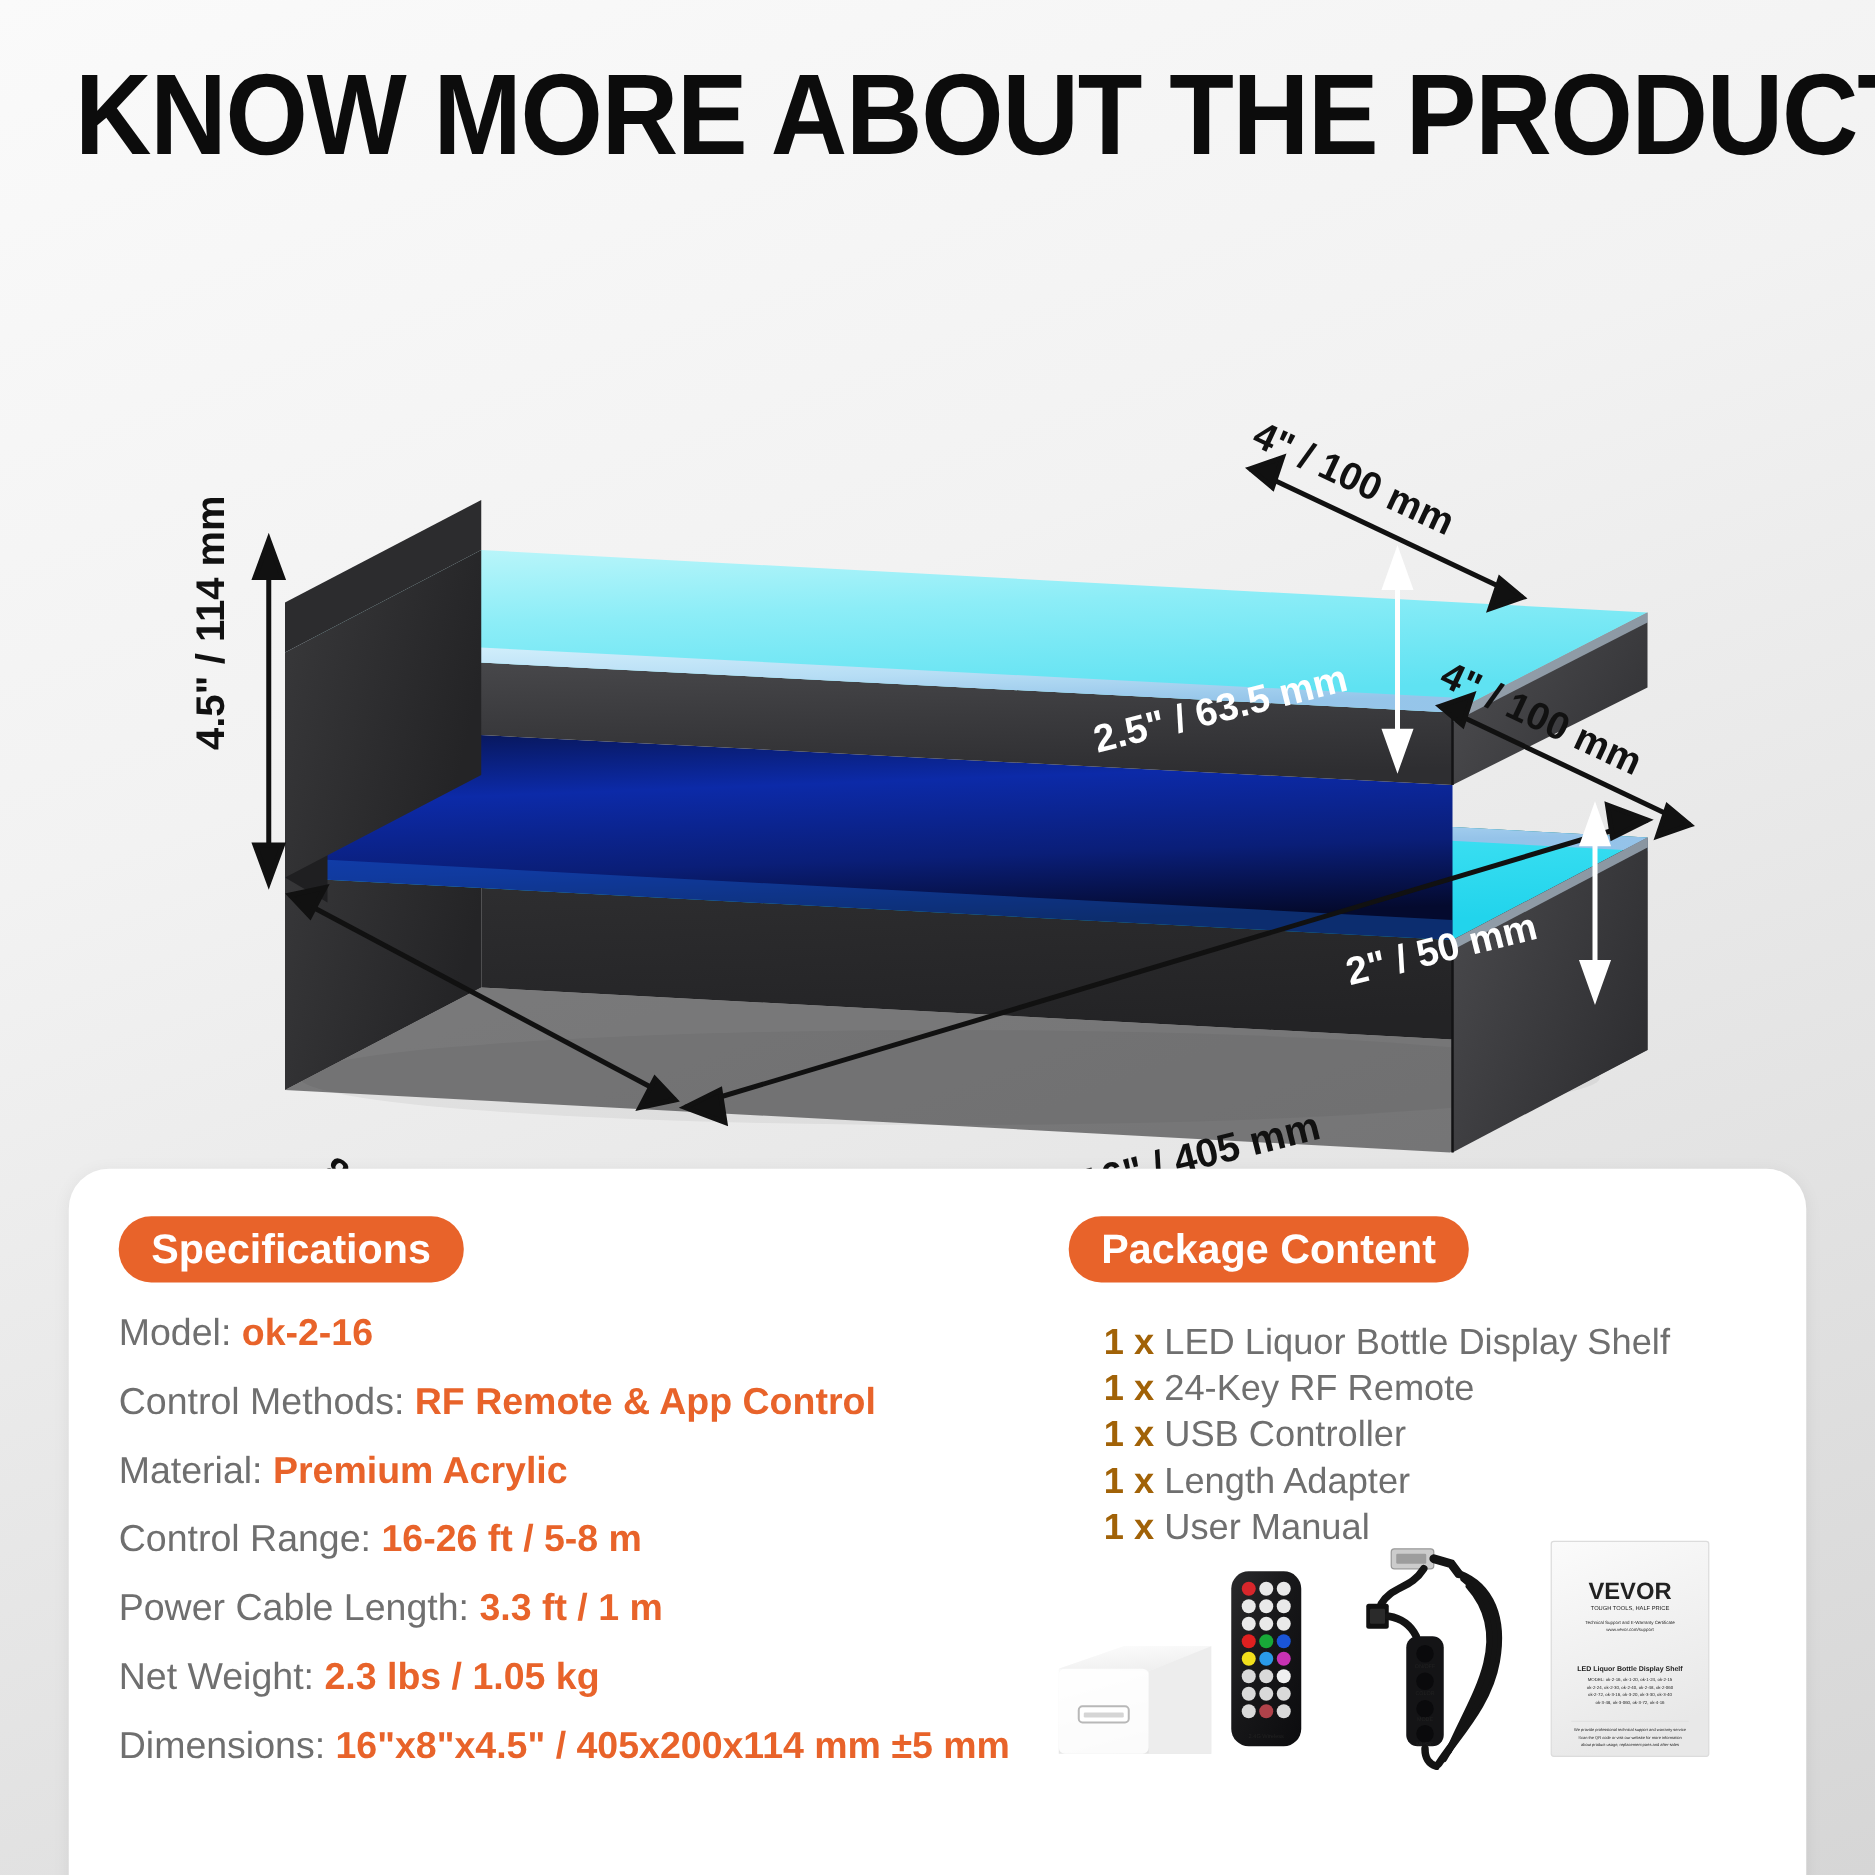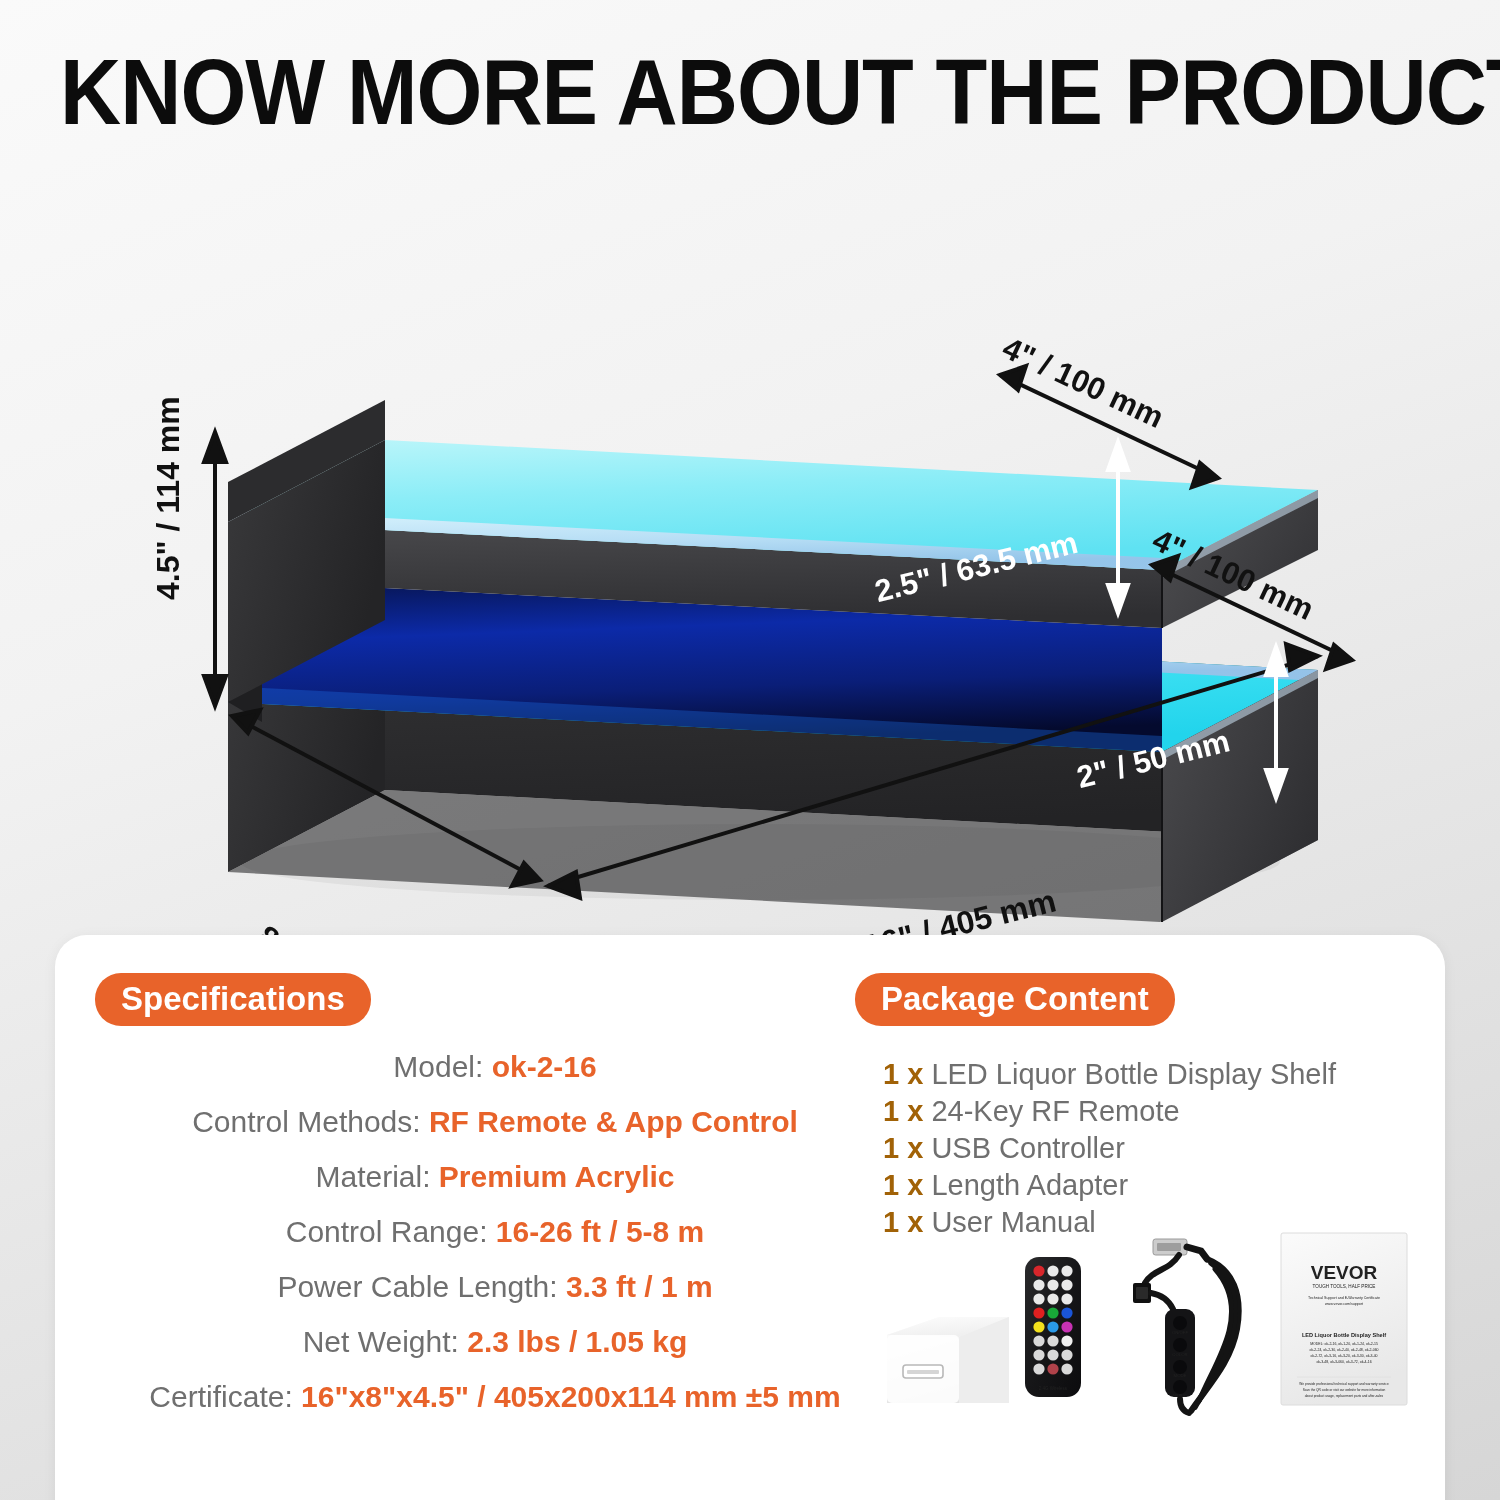--- a/index.html
+++ b/index.html
@@ -78,38 +78,37 @@
   .col-spec  { position: absolute; left: 40px;  top: 38px; width: 800px; }
   .col-pkg   { position: absolute; left: 800px; top: 38px; width: 560px; }
 
   .spec-list { margin-top: 26px; }
   .spec-row {
     font-size: 30px;
     line-height: 1.0;
     margin-bottom: 25px;
     color: #6f6f6f;
     white-space: nowrap;
-    text-align: center;
   }
   .spec-row .k { color: #6f6f6f; font-weight: normal; }
   .spec-row .v { color: #E8632A; font-weight: bold; }
 
   .pkg-list { margin-top: 30px; padding-left: 28px; }
   .pkg-row {
     font-size: 29px;
     line-height: 1.28;
     color: #6f6f6f;
     white-space: nowrap;
   }
   .pkg-row .qty { color: #a16207; font-weight: bold; }
 
   
   .accessories {
     position: absolute;
-    left: 822px; top: 290px;
+    left: 782px; top: 290px;
     width: 560px; height: 200px;
   }
   .accessories svg { display:block; width:100%; height:100%; overflow: visible; }
 
   .acc-txt { font-family: "Liberation Sans", sans-serif; fill: #222; }
 </style>
 </head>
 <body>
 
 <div class="title">KNOW MORE ABOUT THE PRODUCT</div>
@@ -273,21 +272,21 @@
       </div>
       <div class="spec-row">
         <span class="k">Power Cable Length:</span>
         <span class="v">3.3 ft / 1 m</span>
       </div>
       <div class="spec-row">
         <span class="k">Net Weight:</span>
         <span class="v">2.3 lbs / 1.05 kg</span>
       </div>
       <div class="spec-row">
-        <span class="k">Certificate:</span>
+        <span class="k">Dimensions:</span>
         <span class="v">16"x8"x4.5" / 405x200x114 mm ±5 mm</span>
       </div>
     </div>
   </div>
 
   <div class="col-pkg">
     <div class="badge">Package Content</div>
     <div class="pkg-list">
       <div class="pkg-row">
         <span class="qty">1 x</span>

